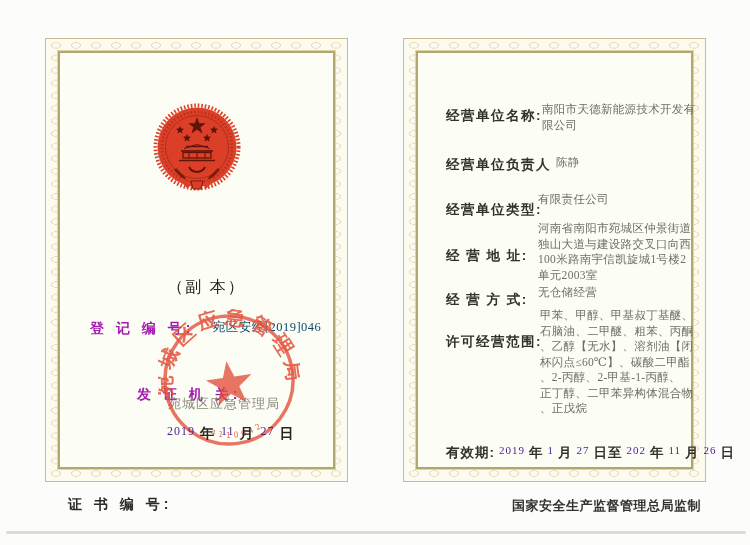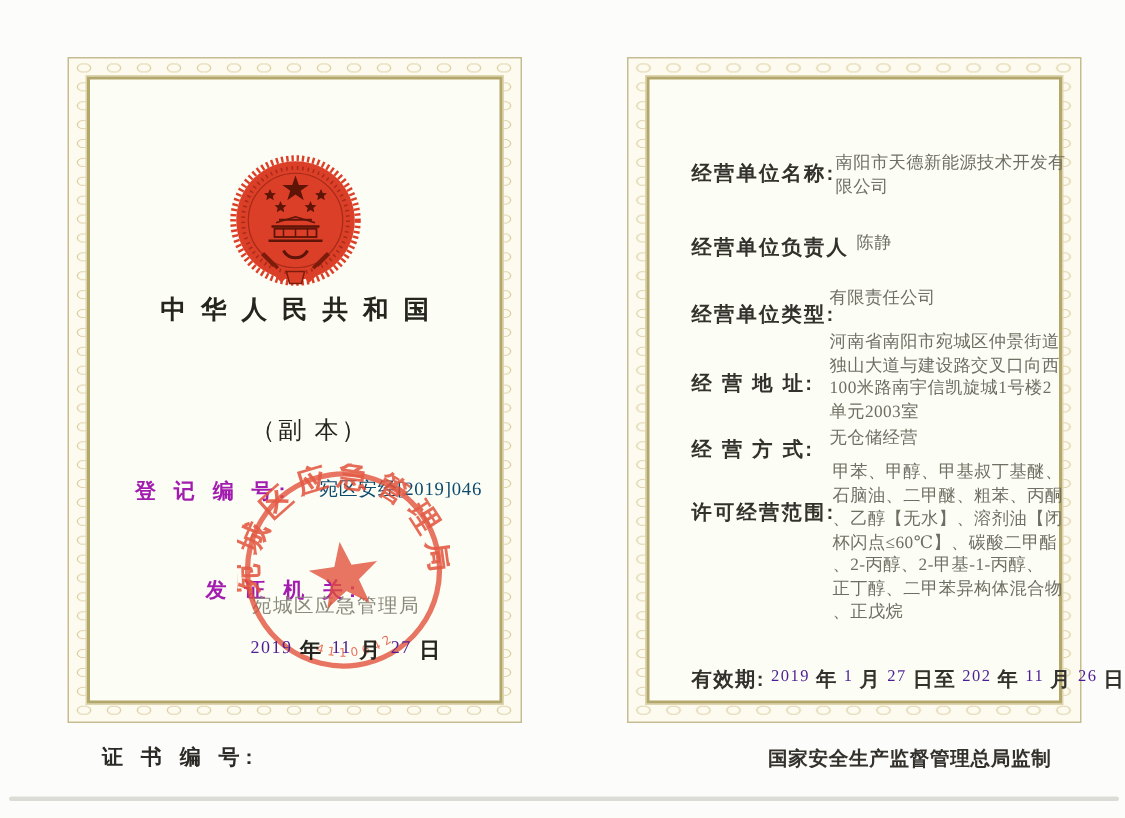--- a/index.html
+++ b/index.html
@@ -10,21 +10,21 @@
     background:#dcdcd6; border-radius:2px; }
 
   
   .page { position:absolute; top:38px; width:303px; height:444px;
     background-color:#fdfbf0;
     background-image:radial-gradient(ellipse 7px 4.5px at center,
       rgba(209,193,138,0) 52%, rgba(209,193,138,.85) 62%, rgba(209,193,138,0) 74%);
     background-size:20px 12.6px;
     border:1px solid #c6bc92; }
   .page-left  { left:45px; }
-  .page-right { left:418px; }
+  .page-right { left:403px; }
   .page-inner { position:absolute; left:12px; top:12px; right:12px; bottom:12px;
     background:#fcfdf5; border:2px solid #b3a76c; box-shadow:0 0 0 1px #ded5ae; }
   .page-inner > * { position:absolute; }
 
   
   .emblem { left:50%; top:50px; transform:translateX(-50%); }
   .country { top:142px; left:0; width:100%; text-align:center; font-size:17px;
     font-weight:bold; color:#26241f; letter-spacing:10px; text-indent:10px; }
   .cert-title { top:169px; left:0; width:100%; text-align:center; font-size:28px;
     font-weight:bold; color:#6d5a25; letter-spacing:1px; }
@@ -90,21 +90,20 @@
         <path d="M39 45.5 l13 -4 l13 4" stroke="#5f1408" stroke-width="1" fill="none"></path>
         <rect x="38" y="49.5" width="28" height="5.5" fill="none" stroke="#5f1408" stroke-width="1.2"></rect>
         <path d="M44 49.5 v5.5 M52 49.5 v5.5 M60 49.5 v5.5" stroke="#5f1408" stroke-width="1"></path>
         <path d="M34 57.5 h36" stroke="#5f1408" stroke-width="1.6"></path>
         <path d="M44 64 a9 9 0 0 0 16 0" fill="none" stroke="#5f1408" stroke-width="2"></path>
         <path d="M30 66 l10 10 M74 66 l-10 10" stroke="#7e1c0c" stroke-width="3"></path>
         <path d="M46 78 h12 l-2 8 h-8 z" fill="#dc3f28" stroke="#7e1c0c" stroke-width="1"></path>
         <path d="M36 76 l8 8 M68 76 l-8 8" stroke="#dc3f28" stroke-width="4"></path>
       </svg>
 
-      <div class="country">中华人民共和国</div>
       <div class="copy-type">（副  本）</div>
 
       <div class="reg-row">
         <span class="row-label">登 记 编 号:</span>
         <span class="gray-val">宛区安经[2019]046</span>
       </div>
 
       <div class="issuer-row">
         <span class="row-label">发 证 机 关:</span>
       </div>

